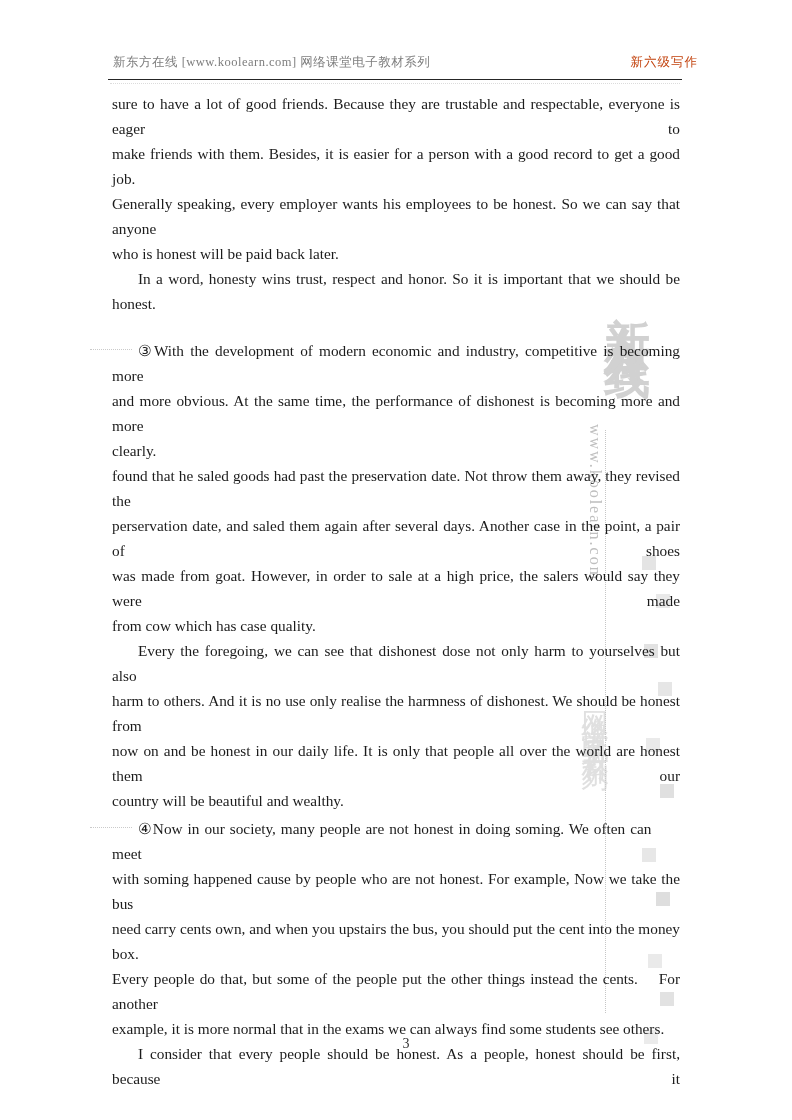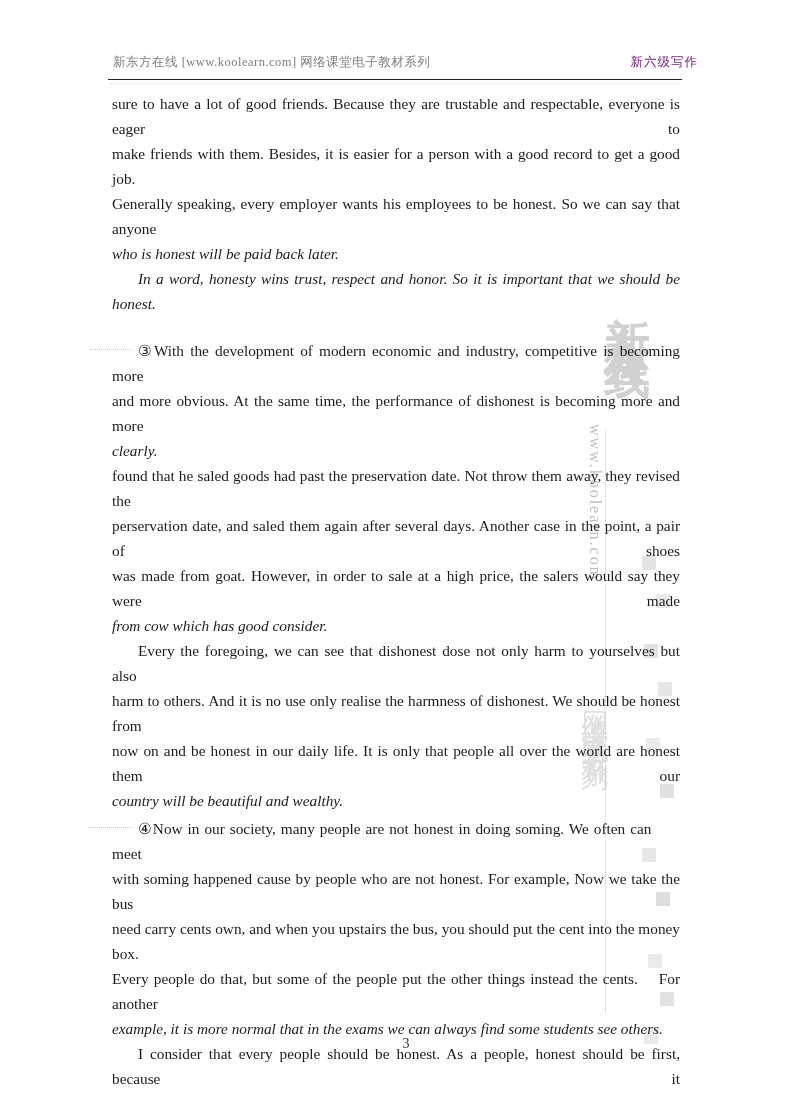--- a/index.html
+++ b/index.html
@@ -6,21 +6,21 @@
   .page{
     position:relative;width:792px;height:1120px;background:#ffffff;
     font-family:"Liberation Serif","DejaVu Serif",serif;overflow:hidden;padding-left:20px;
   }
   
   .hdr-left{
     position:absolute;left:113px;top:54px;font-size:12.5px;color:#7d7d7d;
     letter-spacing:0.5px;white-space:nowrap;
   }
   .hdr-right{
-    position:absolute;right:114px;top:54px;font-size:12.5px;color:#701a75;
+    position:absolute;right:114px;top:54px;font-size:12.5px;color:#c2410c;
     letter-spacing:1px;white-space:nowrap;
   }
   .hdr-rule{
     position:absolute;left:108px;top:79px;width:574px;height:1.4px;background:#262626;
   }
   .hdr-rule-dots{
     position:absolute;left:110px;top:83px;width:570px;height:0;
     border-top:1px dotted #dcdcdc;
   }
   
@@ -48,21 +48,21 @@
       4px 182px #e4e4e4, 18px 228px #d6d6d6, 0px 292px #e0e0e0,
       14px 336px #d4d4d4, 6px 398px #e3e3e3, 18px 436px #d9d9d9,
       2px 474px #e5e5e5;
   }
   
   .essay{
     position:absolute;z-index:1;left:112px;top:91px;width:568px;
     font-size:15.3px;line-height:25px;color:#1b1b1b;
   }
   .tline{text-align:justify;text-align-last:justify;text-justify:inter-word;}
-  .tline.last{text-align-last:left;font-style:italic;}
+  .tline.last{text-align-last:left;}
   .tline.ind{text-indent:26px;}
   .para.gap-lg{margin-top:22px;}
   .para.gap-sm{margin-top:3px;}
   .para.pre-dot{position:relative;}
   .para.pre-dot::before{
     content:"";position:absolute;left:-22px;top:11px;width:42px;height:0;
     border-top:1.5px dotted #bdbdbd;opacity:.8;
   }
   
   .footer{
@@ -98,21 +98,21 @@
       </div>
       <div class="para gap-lg pre-dot">
         <div class="tline ind">③With the development of modern economic and industry, competitive is becoming more</div>
         <div class="tline">and more obvious. At the same time, the performance of dishonest is becoming more and more</div>
         <div class="tline last">clearly.</div>
       </div>
       <div class="para">
         <div class="tline">found that he saled goods had past the preservation date. Not throw them away, they revised the</div>
         <div class="tline">perservation date, and saled them again after several days. Another case in the point, a pair of shoes</div>
         <div class="tline">was made from goat. However, in order to sale at a high price, the salers would say they were made</div>
-        <div class="tline last">from cow which has good consider.</div>
+        <div class="tline last">from cow which has case quality.</div>
       </div>
       <div class="para">
         <div class="tline ind">Every the foregoing, we can see that dishonest dose not only harm to yourselves but also</div>
         <div class="tline">harm to others. And it is no use only realise the harmness of dishonest. We should be honest from</div>
         <div class="tline">now on and be honest in our daily life. It is only that people all over the world are honest them our</div>
         <div class="tline last">country will be beautiful and wealthy.</div>
       </div>
       <div class="para gap-sm pre-dot">
         <div class="tline ind">④Now in our society, many people are not honest in doing soming. We often can&nbsp;&nbsp;&nbsp;&nbsp;&nbsp;&nbsp; meet</div>
         <div class="tline">with soming happened cause by people who are not honest. For example, Now we take the bus</div>

